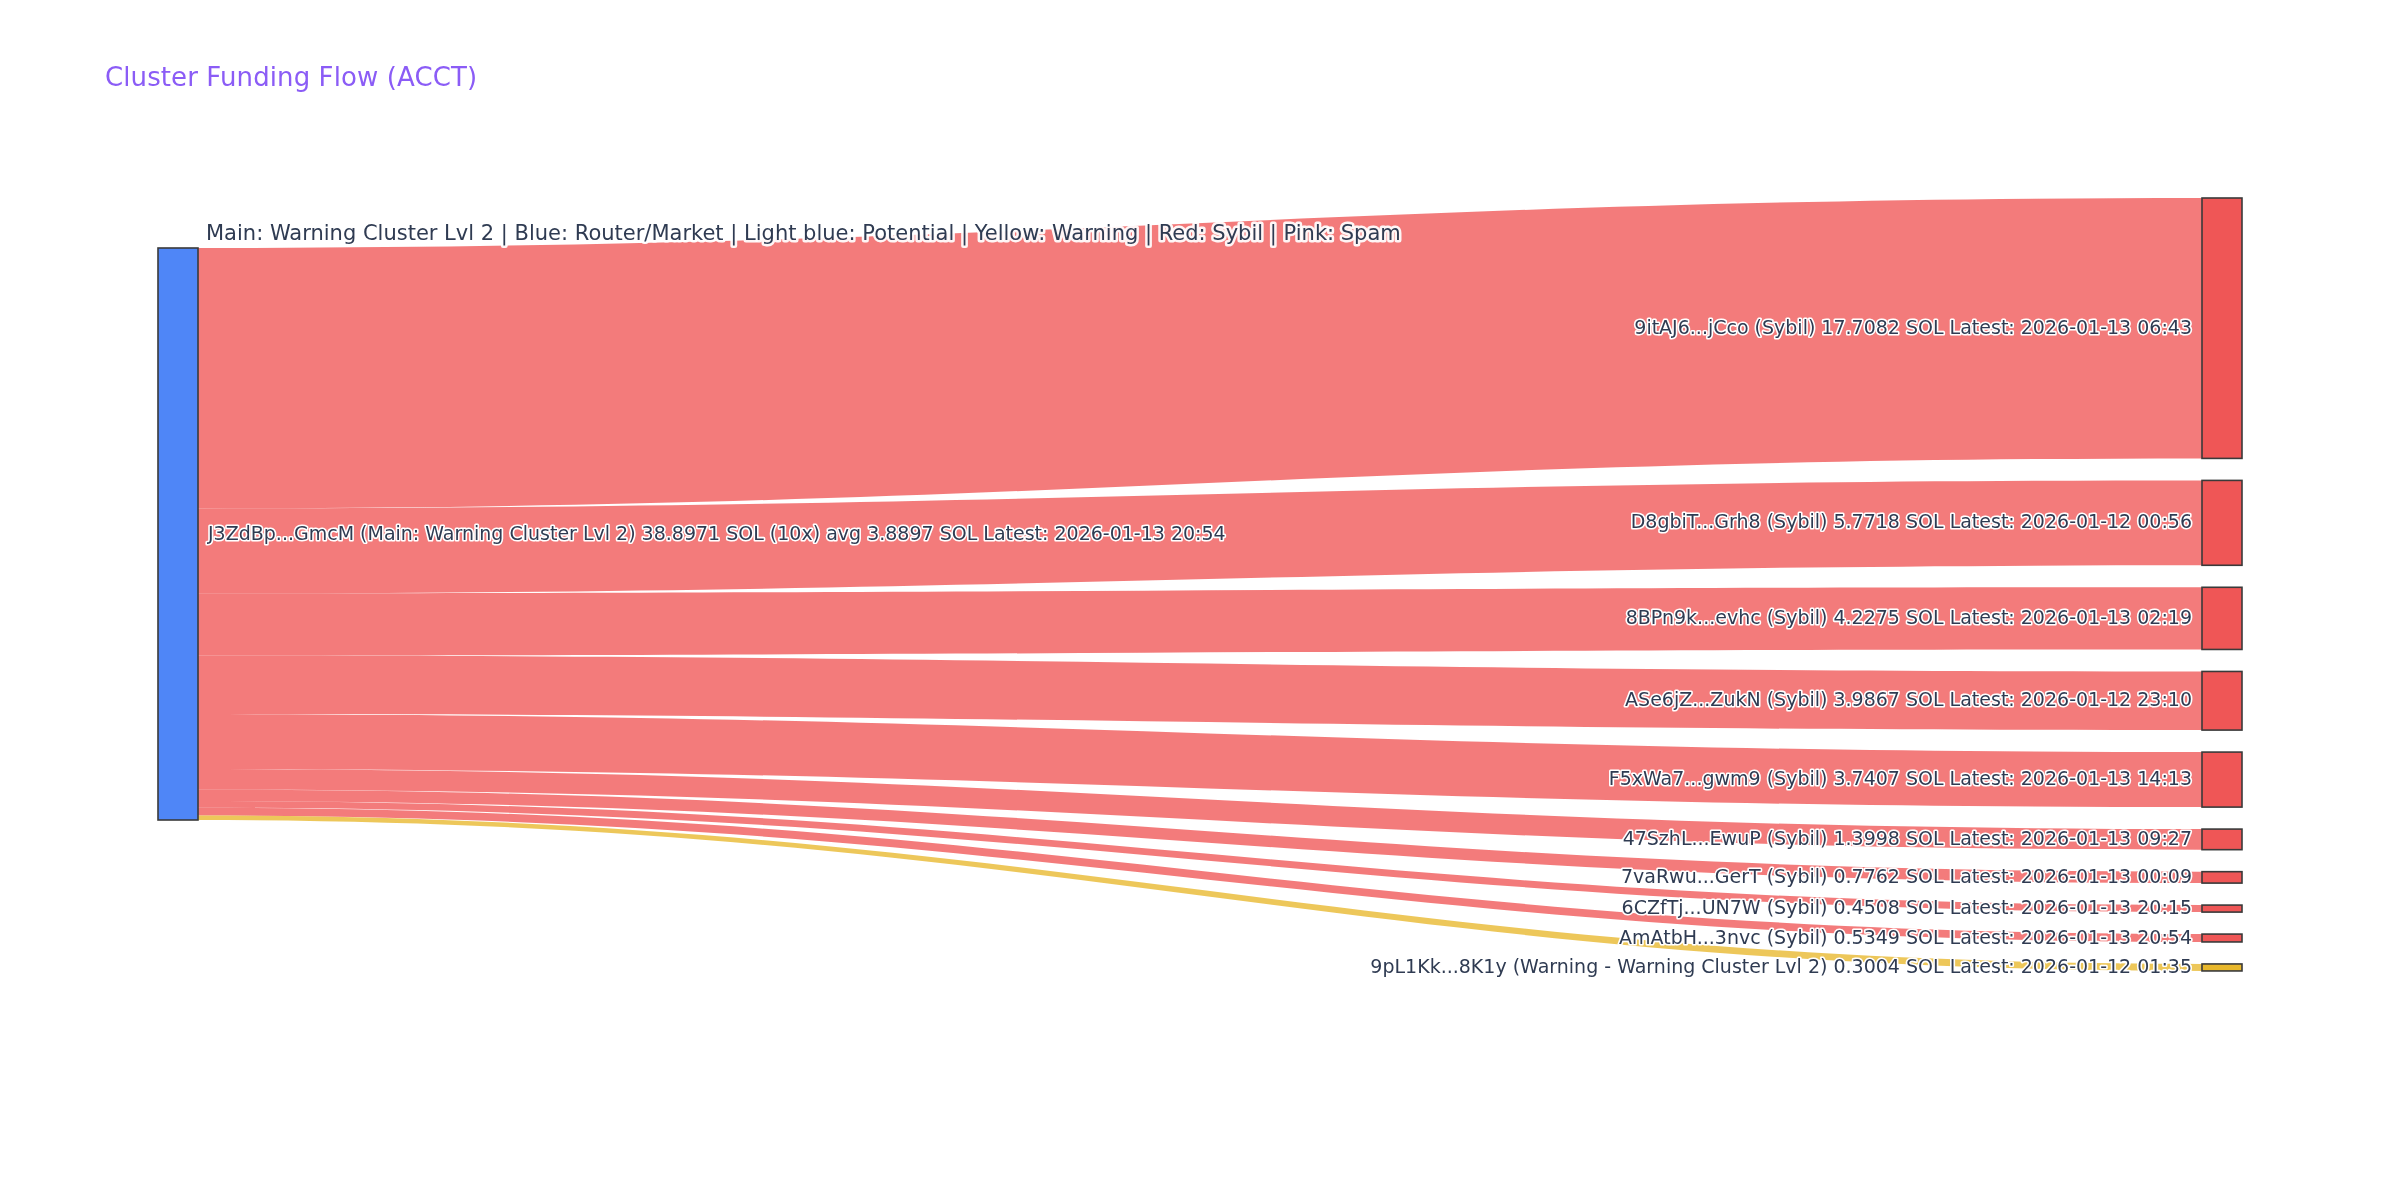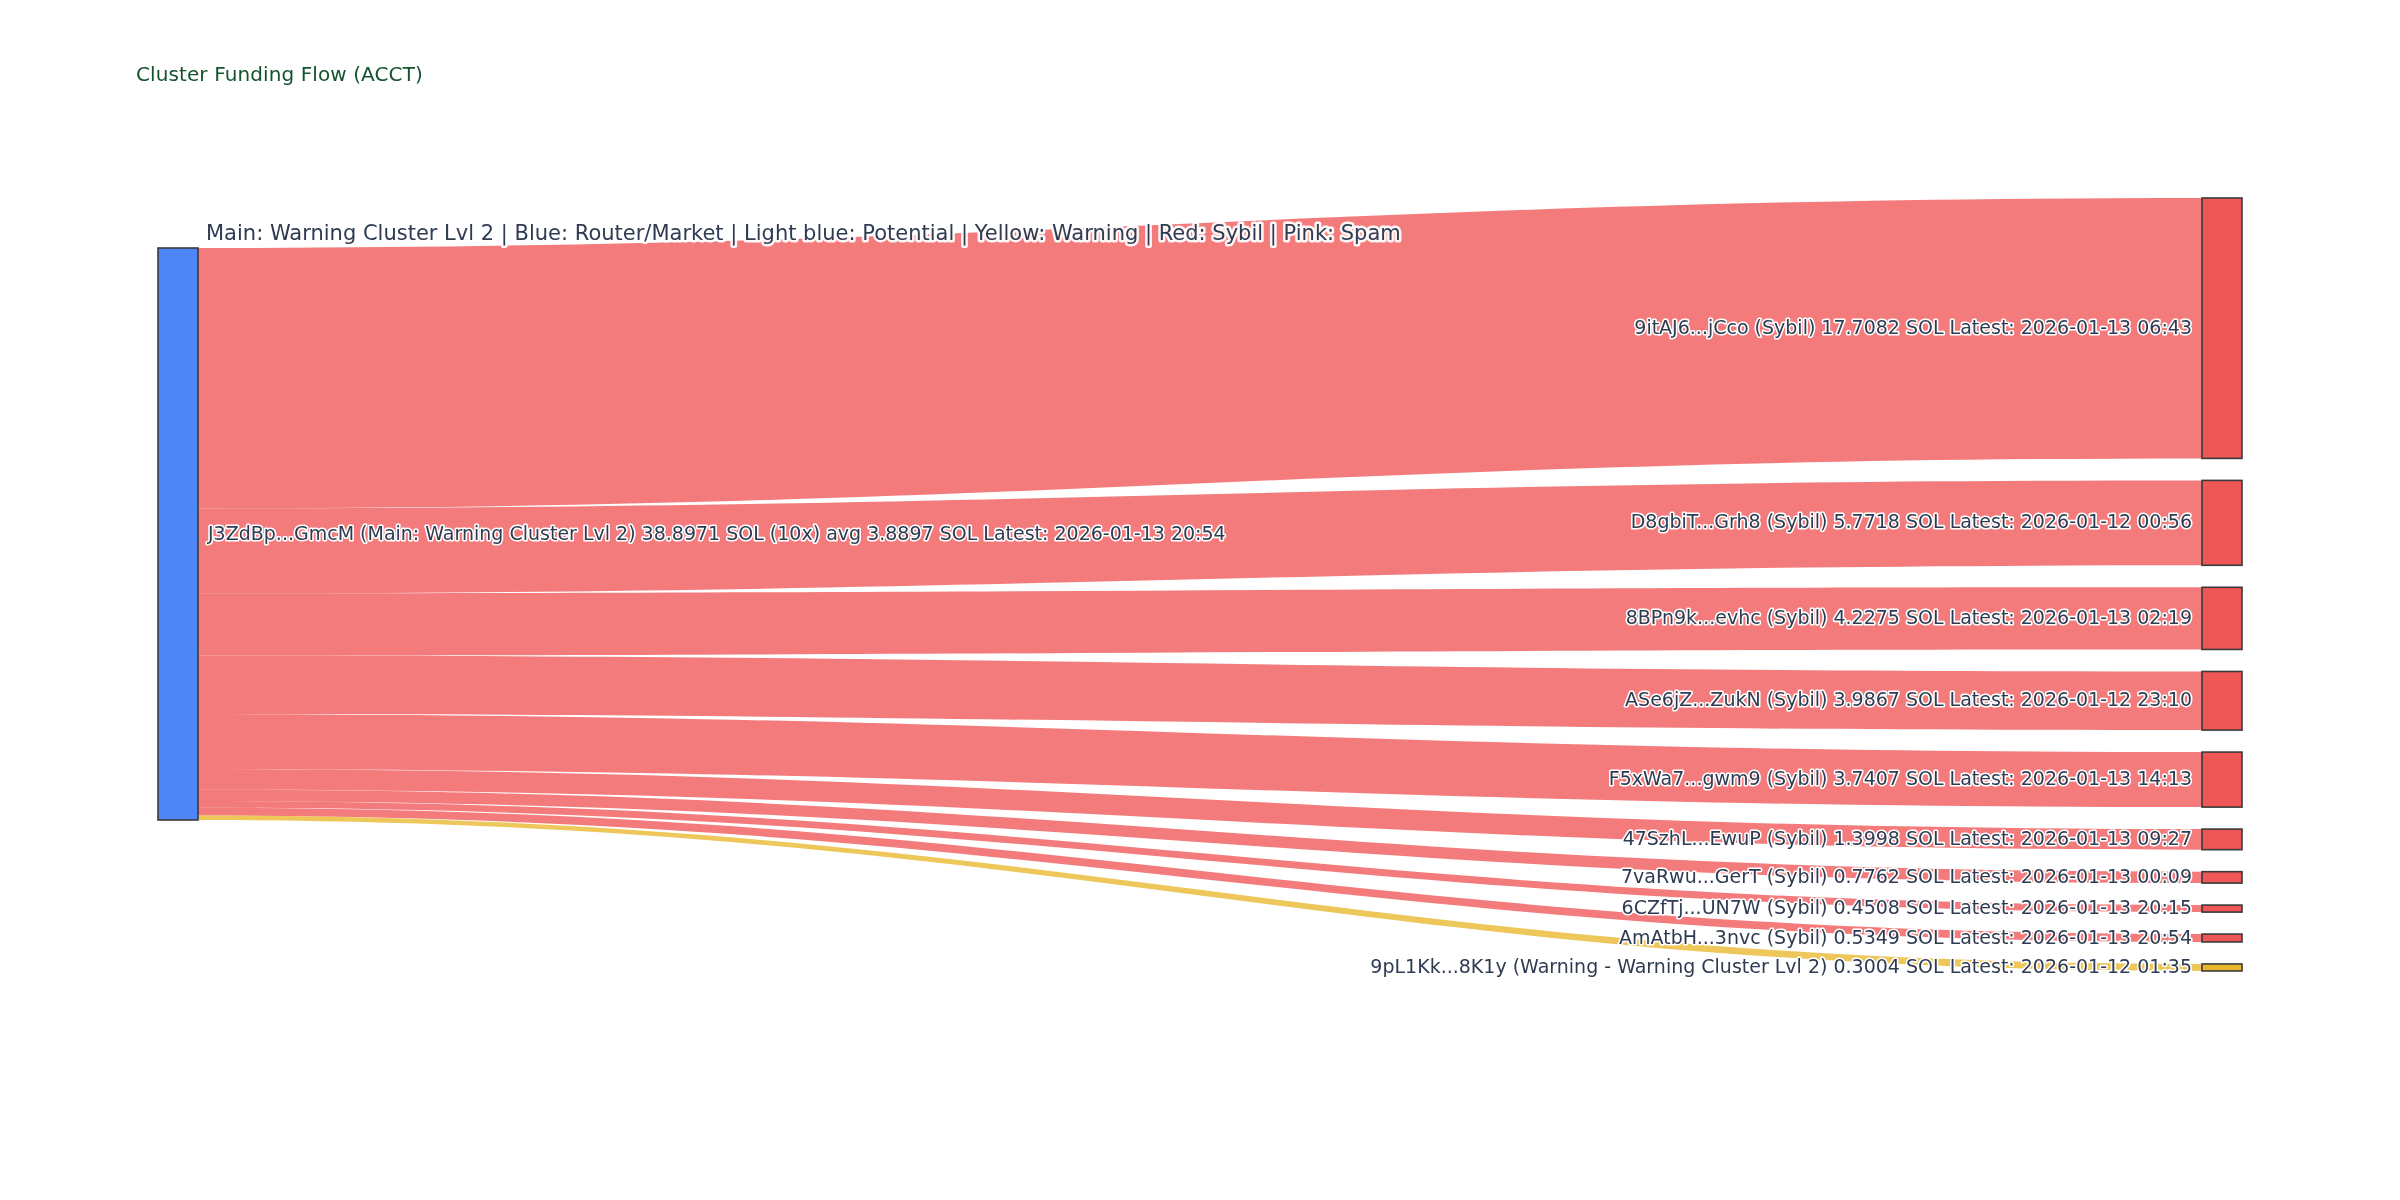--- a/index.html
+++ b/index.html
@@ -15,24 +15,24 @@
     position: relative;
   }
   #chart-root {
     position: absolute;
     inset: 0;
     width: 2400px;
     height: 1200px;
   }
   .chart-title {
     position: absolute;
-    left: 136px;
+    left: 105px;
     top: 62px;
-    font-size: 20px;
-    color: #14532d;
+    font-size: 26px;
+    color: #8b5cf6;
     font-family: "DejaVu Sans", "Liberation Sans", sans-serif;
     letter-spacing: 0.1px;
     white-space: nowrap;
   }
   svg.sankey {
     position: absolute;
     left: 0;
     top: 0;
     width: 2400px;
     height: 1200px;

